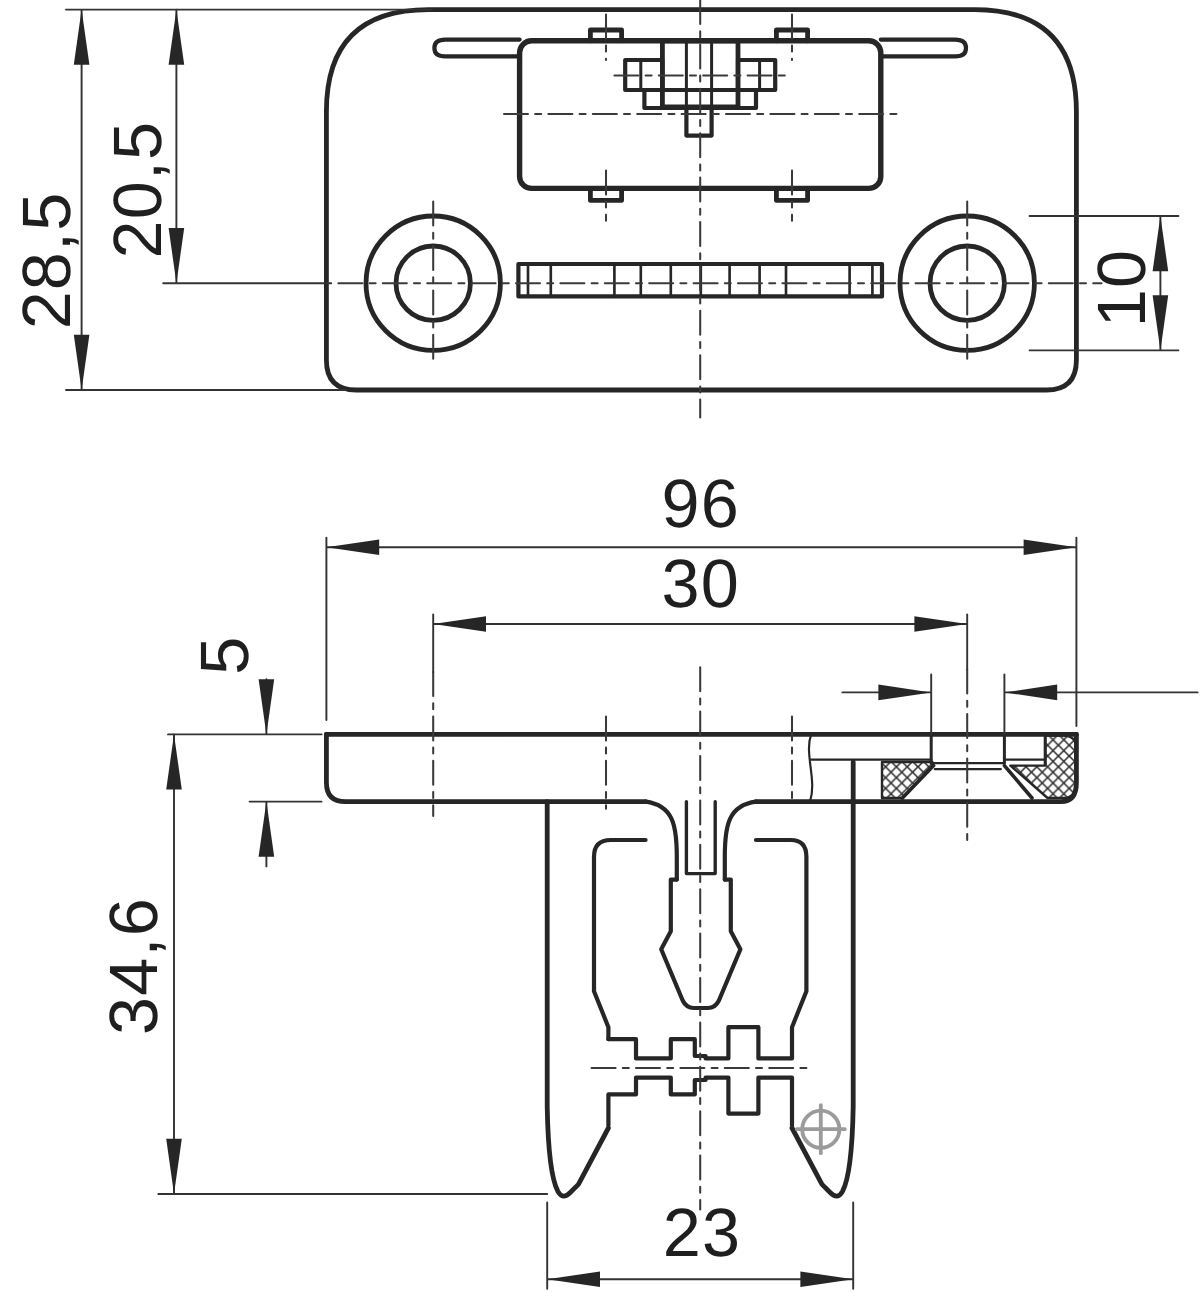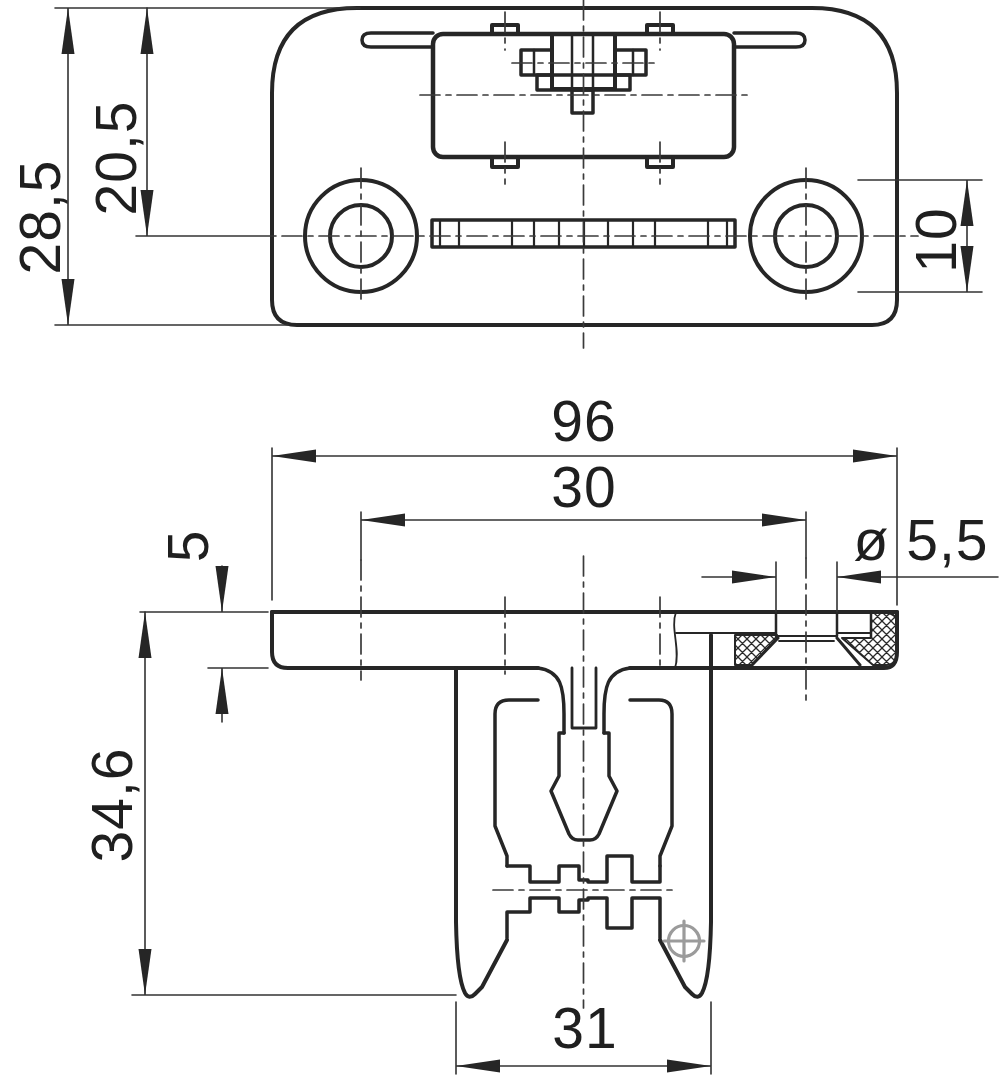--- a/index.html
+++ b/index.html
@@ -186,18 +186,17 @@
       <polygon points="711,1066 667,1059.5 667,1072.5" fill="#262626" stroke="none"></polygon>
     </g>
   </g>
 </svg>
 
 <span class="dim-label rot" style="left:40px;top:217px">28,5</span>
 <span class="dim-label rot" style="left:116px;top:158px">20,5</span>
 <span class="dim-label rot" style="left:936px;top:240px">10</span>
 <span class="dim-label" style="left:584px;top:421px">96</span>
 <span class="dim-label" style="left:584px;top:487px">30</span>
-<span class="dim-label" style="left:921px;top:540px">ø 5,5</span>
 <span class="dim-label rot" style="left:188px;top:546px">5</span>
 <span class="dim-label rot" style="left:112px;top:805px">34,6</span>
-<span class="dim-label" style="left:585px;top:1028px">31</span>
+<span class="dim-label" style="left:585px;top:1028px">23</span>
 
 </div>
 
 </body></html>

